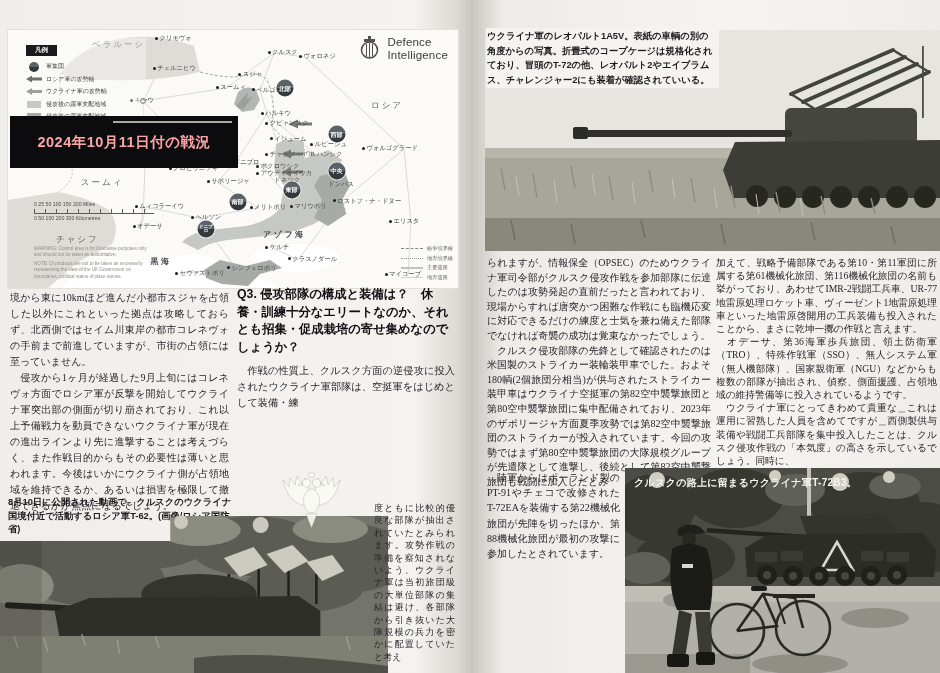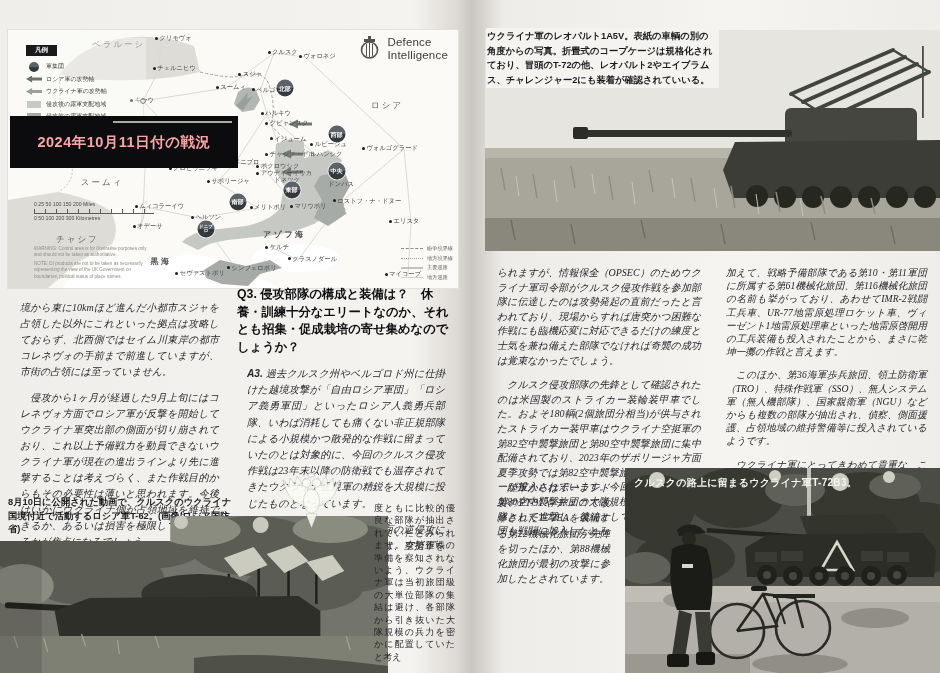--- a/index.html
+++ b/index.html
@@ -52,21 +52,21 @@
   .map-warning p{margin:0 0 2px;}
   .map-linelegend{position:absolute;right:5px;bottom:5px;
     font-family:"Liberation Sans","DejaVu Sans",sans-serif;font-size:5.2px;color:#63635f;}
   .ll-row{display:flex;align-items:center;gap:4px;margin:2.5px 0;}
   .ll-ico{width:22px;height:0;}
   .ll-1{border-top:1px dashed #8b8b85;} .ll-2{border-top:1px dotted #9a9a94;}
   .ll-3{border-top:2px solid #c3c3bd;} .ll-4{border-top:1px solid #d2d2cc;}
 
   
   .lp-col1{position:absolute;left:10px;top:290px;width:219px;font-size:10px;line-height:16px;text-align:justify;}
-  .lp-col1 p,.lp-col2 p,.rp-col p{margin:10px;font-style:italic;}
+  .lp-col1 p,.lp-col2 p,.rp-col p{margin:0;}
   .lp-col2{position:absolute;left:237px;top:286px;width:218px;font-size:10.2px;line-height:16.2px;text-align:justify;}
   .q-head{font-family:"Liberation Sans","DejaVu Sans",sans-serif;font-weight:bold;font-size:12.3px;
     line-height:17.5px;color:#0f0f11;margin:0 0 7px;text-align:left;}
   .narrow-col{position:absolute;left:374px;top:502px;width:81px;font-size:9px;line-height:12.4px;text-align:justify;}
   .caption{font-family:"Liberation Sans","DejaVu Sans",sans-serif;font-weight:bold;color:#1c1c1e;}
   .cap-t62{position:absolute;left:8px;top:496px;width:231px;font-size:9.3px;line-height:13.5px;}
   .photo{position:absolute;overflow:hidden;}
   .photo svg{display:block;width:100%;height:100%;}
   .photo-t62{left:0;top:516px;width:388px;height:157px;
     clip-path:polygon(0 16%,44% 16%,44% 0,100% 0,100% 100%,0 100%);}
@@ -279,21 +279,20 @@
       </div>
     </div>
 
     <div class="lp-col1">
       <p>境から東に10kmほど進んだ小都市スジャを占領した以外にこれといった拠点は攻略しておらず、北西側ではセイム川東岸の都市コレネヴォの手前まで前進していますが、市街の占領には至っていません。</p>
       <p>　侵攻から1ヶ月が経過した9月上旬にはコレネヴォ方面でロシア軍が反撃を開始してウクライナ軍突出部の側面が切り崩されており、これ以上予備戦力を動員できないウクライナ軍が現在の進出ラインより先に進撃することは考えづらく、また作戦目的からもその必要性は薄いと思われます。今後はいかにウクライナ側が占領地域を維持できるか、あるいは損害を極限して撤退できるかが焦点になるでしょう。</p>
     </div>
 
     <div class="lp-col2">
       <h3 class="q-head">Q3. 侵攻部隊の構成と装備は？　休養・訓練十分なエリートなのか、それとも招集・促成栽培の寄せ集めなのでしょうか？</h3>
-      <p><b class="sans">A3.</b><span> 過去クルスク州やベルゴロド州に仕掛けた越境攻撃が「自由ロシア軍団」「ロシア義勇軍団」といったロシア人義勇兵部隊、いわば消耗しても痛くない非正規部隊による小規模かつ散発的な作戦に留まっていたのとは対象的に、今回のクルスク侵攻作戦は23年末以降の防衛戦でも温存されてきたウクライナ正規軍の精鋭を大規模に投じたものとなっています。</span></p>
       <p>　作戦の性質上、クルスク方面の逆侵攻に投入されたウクライナ軍部隊は、空挺軍をはじめとして装備・練</p>
     </div>
 
     <div class="caption cap-t62">8月10日に公開された動画で、クルスクのウクライナ国境付近で活動するロシア軍T-62。(画像/ロシア国防省)</div>
 
     <div class="photo photo-t62">
       <svg viewBox="0 0 390 157" preserveAspectRatio="none">
         <rect width="390" height="157" fill="#73746b"></rect>
         <g fill="#5b5c53">
           <ellipse cx="45" cy="32" rx="55" ry="30"></ellipse>
@@ -435,21 +434,21 @@
       <p>られますが、情報保全（OPSEC）のためウクライナ軍司令部がクルスク侵攻作戦を参加部隊に伝達したのは攻勢発起の直前だったと言われており、現場からすれば唐突かつ困難な作戦にも臨機応変に対応できるだけの練度と士気を兼ね備えた部隊でなければ奇襲の成功は覚束なかったでしょう。</p>
       <p>　クルスク侵攻部隊の先鋒として確認されたのは米国製のストライカー装輪装甲車でした。およそ180輌(2個旅団分相当)が供与されたストライカー装甲車はウクライナ空挺軍の第82空中襲撃旅団と第80空中襲撃旅団に集中配備されており、2023年のザポリージャ方面夏季攻勢では第82空中襲撃旅団のストライカーが投入されています。今回の攻勢ではまず第80空中襲撃旅団の大隊規模グループが先遣隊として進撃し、後続として第82空中襲撃旅団も戦闘に加入したとみ</p>
     </div>
 
     <div class="rp-col rp-col1-lower">
       <p>　陸軍からはポーランド製のPT-91やチェコで改修されたT-72EAを装備する第22機械化旅団が先陣を切ったほか、第88機械化旅団が最初の攻撃に参加したとされています。</p>
     </div>
 
     <div class="rp-col rp-col2">
       <p>加えて、戦略予備部隊である第10・第11軍団に所属する第61機械化旅団、第116機械化旅団の名前も挙がっており、あわせてIMR-2戦闘工兵車、UR-77地雷原処理ロケット車、ヴィーゼント1地雷原処理車といった地雷原啓開用の工兵装備も投入されたことから、まさに乾坤一擲の作戦と言えます。</p>
-      <p>　このほか、第36海軍歩兵旅団、領土防衛軍（TRO）、特殊作戦軍（SSO）、無人システム軍（無人機部隊）、国家親衛軍（NGU）などからも複数の部隊が抽出され、偵察、側面援護、占領地域の維持警備等に投入されているようです。</p>
+      <p>　オデーサ、第36海軍歩兵旅団、領土防衛軍（TRO）、特殊作戦軍（SSO）、無人システム軍（無人機部隊）、国家親衛軍（NGU）などからも複数の部隊が抽出され、偵察、側面援護、占領地域の維持警備等に投入されているようです。</p>
       <p>　ウクライナ軍にとってきわめて貴重な＿これは運用に習熟した人員を含めてですが＿西側製供与装備や戦闘工兵部隊を集中投入したことは、クルスク侵攻作戦の「本気度」の高さを示しているでしょう。同時に、</p>
     </div>
 
     <div class="photo photo-t72">
       <svg viewBox="0 0 315 205" preserveAspectRatio="none">
         <rect width="315" height="205" fill="#4b4c45"></rect>
         <g fill="#37382f">
           <ellipse cx="30" cy="40" rx="40" ry="34"></ellipse>
             <ellipse cx="110" cy="30" rx="48" ry="30"></ellipse>
           <ellipse cx="240" cy="36" rx="55" ry="32"></ellipse>

